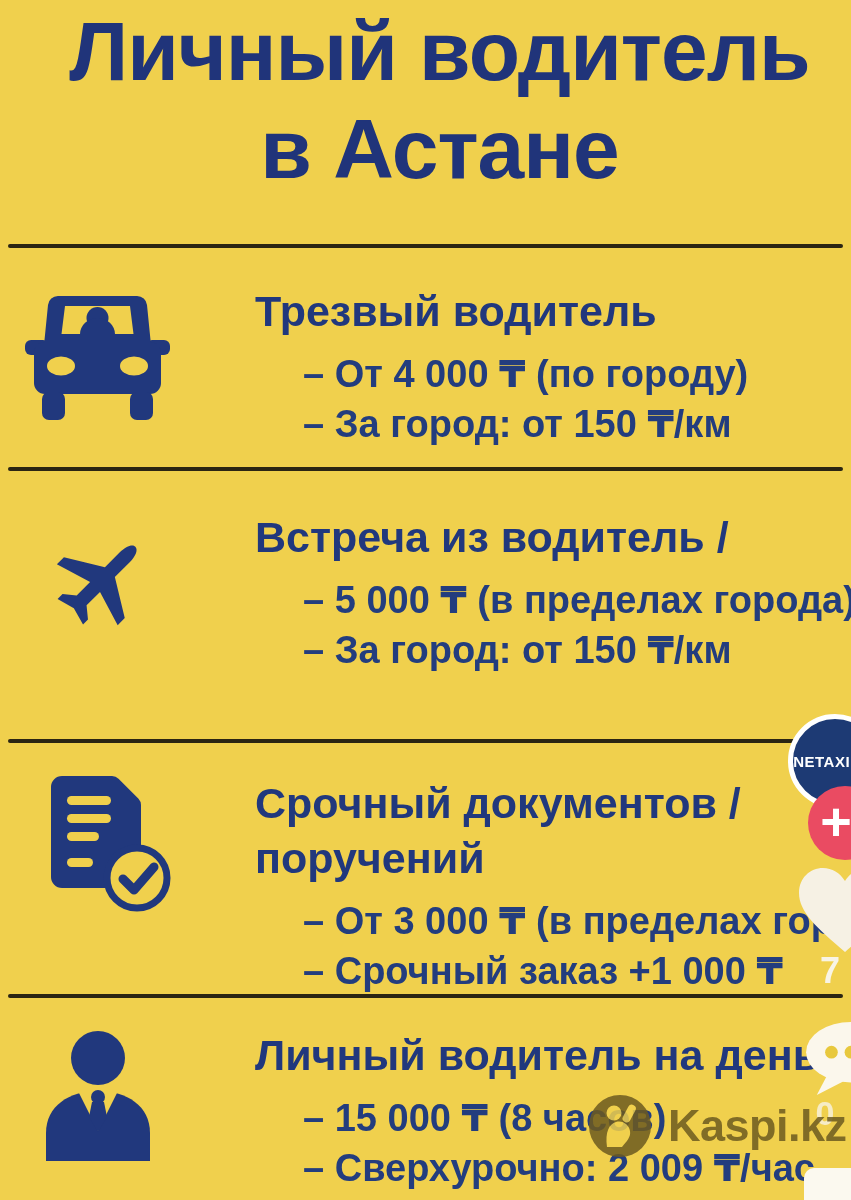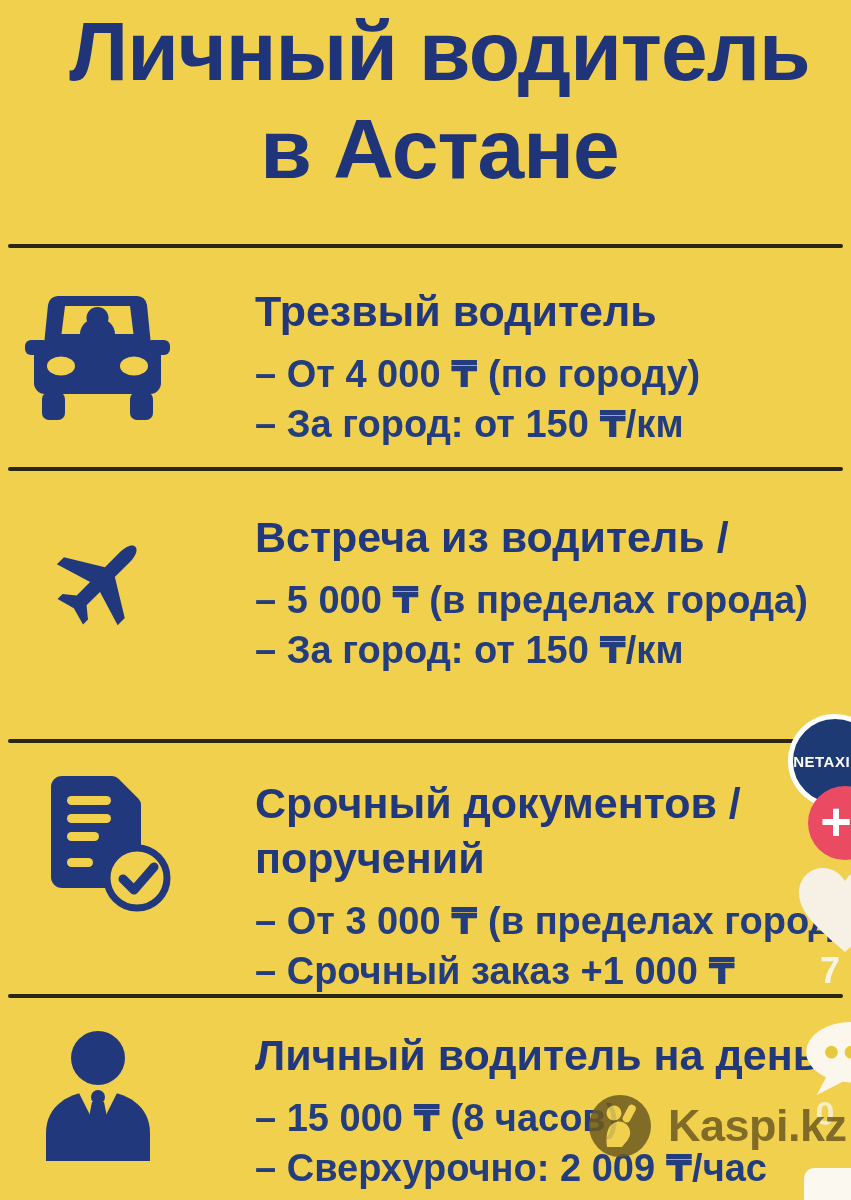--- a/index.html
+++ b/index.html
@@ -16,21 +16,21 @@
     color:#20347a;
   }
   .divider{
     position:absolute;left:8px;width:835px;height:4px;
     background:#2b2513;border-radius:2px;z-index:1;
   }
   .d1{top:244px}.d2{top:467px}.d3{top:739px}.d4{top:994px}
   .icon-slot{position:absolute;z-index:2;}
   .sec-text{position:absolute;left:255px;z-index:2;white-space:nowrap;}
   .sec-heading{font-size:43px;line-height:55px;font-weight:700;color:#21387d;}
-  .sec-bullets{margin-top:10px;}
+  .sec-bullets{margin-top:10px;margin-left:48px;}
   .sec-bullet{font-size:38px;line-height:50px;font-weight:700;color:#233d7e;}
   .s1{top:284px}.s2{top:510px}.s3{top:776px}.s4{top:1028px}
   .i1{left:25px;top:292px}.i2{left:30px;top:512px}.i3{left:40px;top:776px}.i4{left:42px;top:1031px}
 
   
   .avatar{
     position:absolute;left:788px;top:714px;width:94px;height:94px;
     box-sizing:border-box;border:5px solid #ffffff;border-radius:50%;
     background:#1d3a74;z-index:6;display:flex;align-items:center;justify-content:center;
   }

